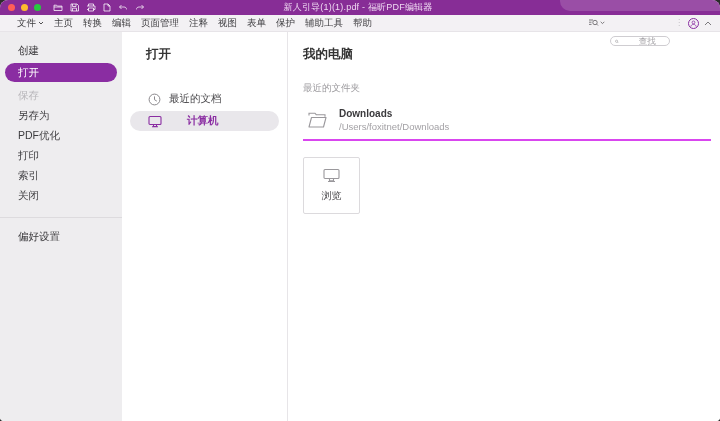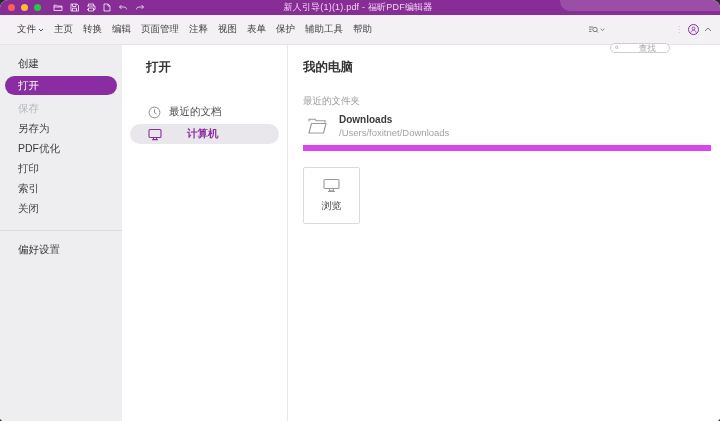--- a/index.html
+++ b/index.html
@@ -26,21 +26,21 @@
   .t-green { background:var(--traffic_green,#28c840); }
   .tb-icons { display:flex; gap:7px; align-items:center; }
   .tb-icons svg { display:block; }
   .tb-btn { display:flex; align-items:center; }
   .win-title {
     position:absolute; left:0; right:4px; text-align:center;
     font-size:9px; color:#efd9f2; pointer-events:none; letter-spacing:.2px;
   }
   
   .menubar {
-    height:30px; background:var(--menu_bg,#f3f1f4);
+    height:17px; background:var(--menu_bg,#f3f1f4);
     display:flex; align-items:center; padding:0 8px 0 12px;
     border-bottom:1px solid #e7e4e8; position:relative; z-index:2;
   }
   .tab {
     font-size:9.5px; color:#3e3d40; padding:0 4px; margin:0 1px;
     display:flex; align-items:center; gap:2px; cursor:default; white-space:nowrap;
   }
   .menubar-right { margin-left:auto; display:flex; align-items:center; gap:5px; }
   .search-pill {
     width:60px; height:10px; background:#fff; border:1px solid #cfcdd1;
@@ -83,21 +83,21 @@
     height:20px; display:flex; align-items:center; gap:8px;
     margin:0 8px 2px 8px; padding-left:18px; border-radius:10px; cursor:default;
   }
   .open-row .lbl { font-size:10.5px; color:#4a494c; white-space:nowrap; }
   .open-row.selected { background:var(--selected_row_bg,#e9e7eb); }
   .open-row.selected .lbl { color:var(--accent,#8a2da2); font-weight:bold;margin-left:17px; }
   
   .computer-panel { flex:1; background:#fff; padding:14px 9px 0 15px; }
   .recent-label { font-size:9.5px; color:#9b999d; margin-top:19px; }
   .folder-row { display:flex; align-items:center; gap:11px; padding:6px 0 7px 4px;
-    border-bottom:6px solid #d946ef; cursor:default; }
+    border-bottom:2px solid #d946ef; cursor:default;margin-top:7px; }
   .folder-texts { display:flex; flex-direction:column; gap:2px; }
   .folder-name { font-size:10px; font-weight:bold; color:#3a393c; }
   .folder-path { font-size:9.5px; color:#a3a1a5; }
   .browse-card {
     width:57px; height:57px; border:1px solid #dcdadd; border-radius:2px;
     margin-top:16px; display:flex; flex-direction:column; align-items:center;
     justify-content:center; gap:6px; cursor:default; background:#fff;
   }
   .browse-lbl { font-size:10px; color:#4a494c; }
 </style>

